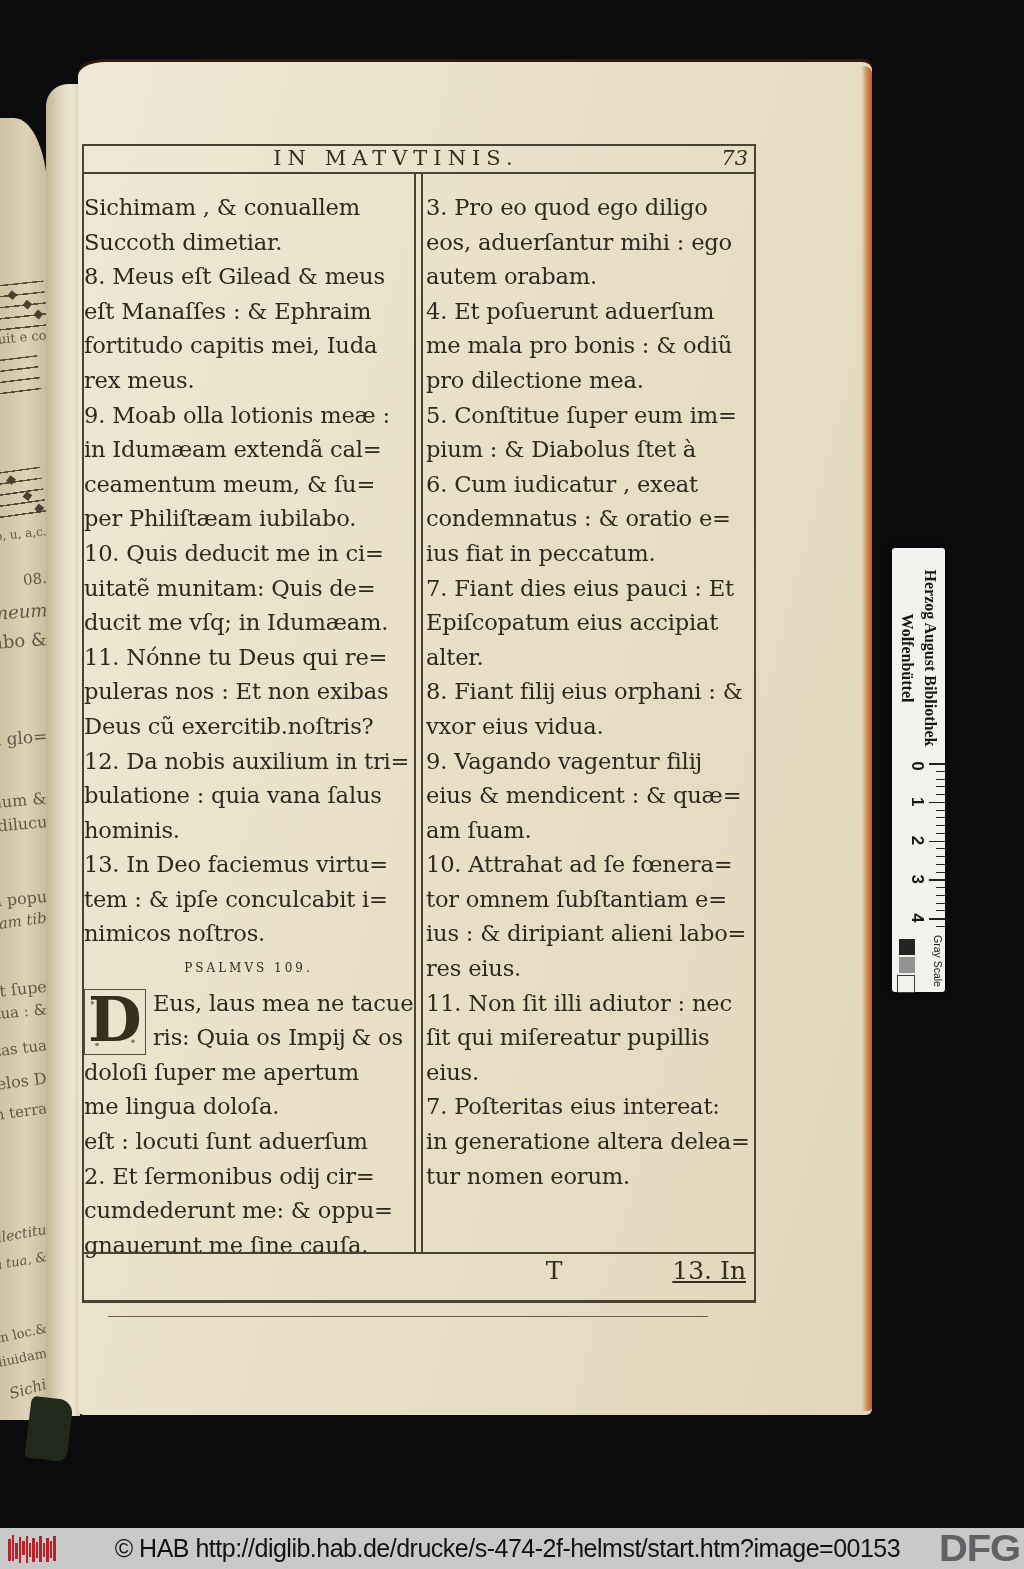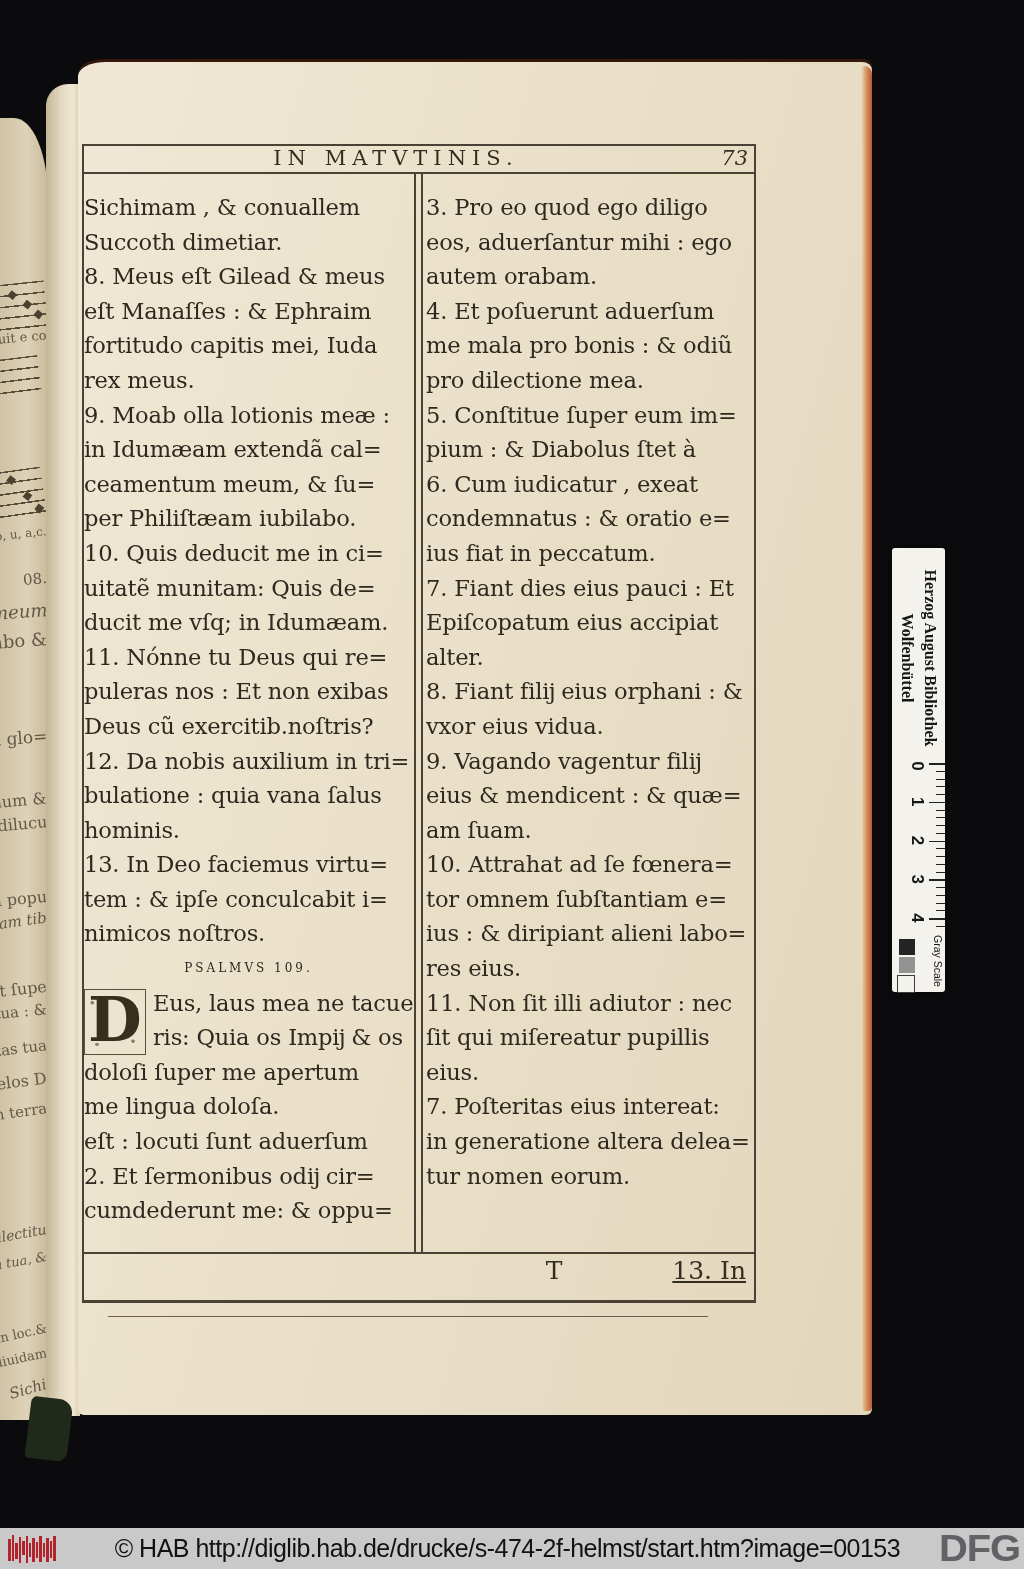--- a/index.html
+++ b/index.html
@@ -197,20 +197,21 @@
         <div class="dropcap">D</div>
         <div>
 
         <div class="tl">Eus, laus mea ne tacue=</div>
             <div class="tl">ris: Quia os Impĳ &amp; os</div>
             <div class="tl">doloſi ſuper me apertum</div>
             <div class="tl">me lingua doloſa.</div>
             <div class="tl">eſt : locuti ſunt aduerſum</div>
             <div class="tl">2. Et ſermonibus odĳ cir=</div>
             <div class="tl">cumdederunt me: &amp; oppu=</div>
+            <div class="tl">gnauerunt me ſine cauſa.</div>
           </div>
       </div>
     </div>
 
     <div class="col col-right">
       <div>
 
       <div class="tl">3. Pro eo quod ego diligo</div>
           <div class="tl">eos, aduerſantur mihi : ego</div>
           <div class="tl">autem orabam.</div>

